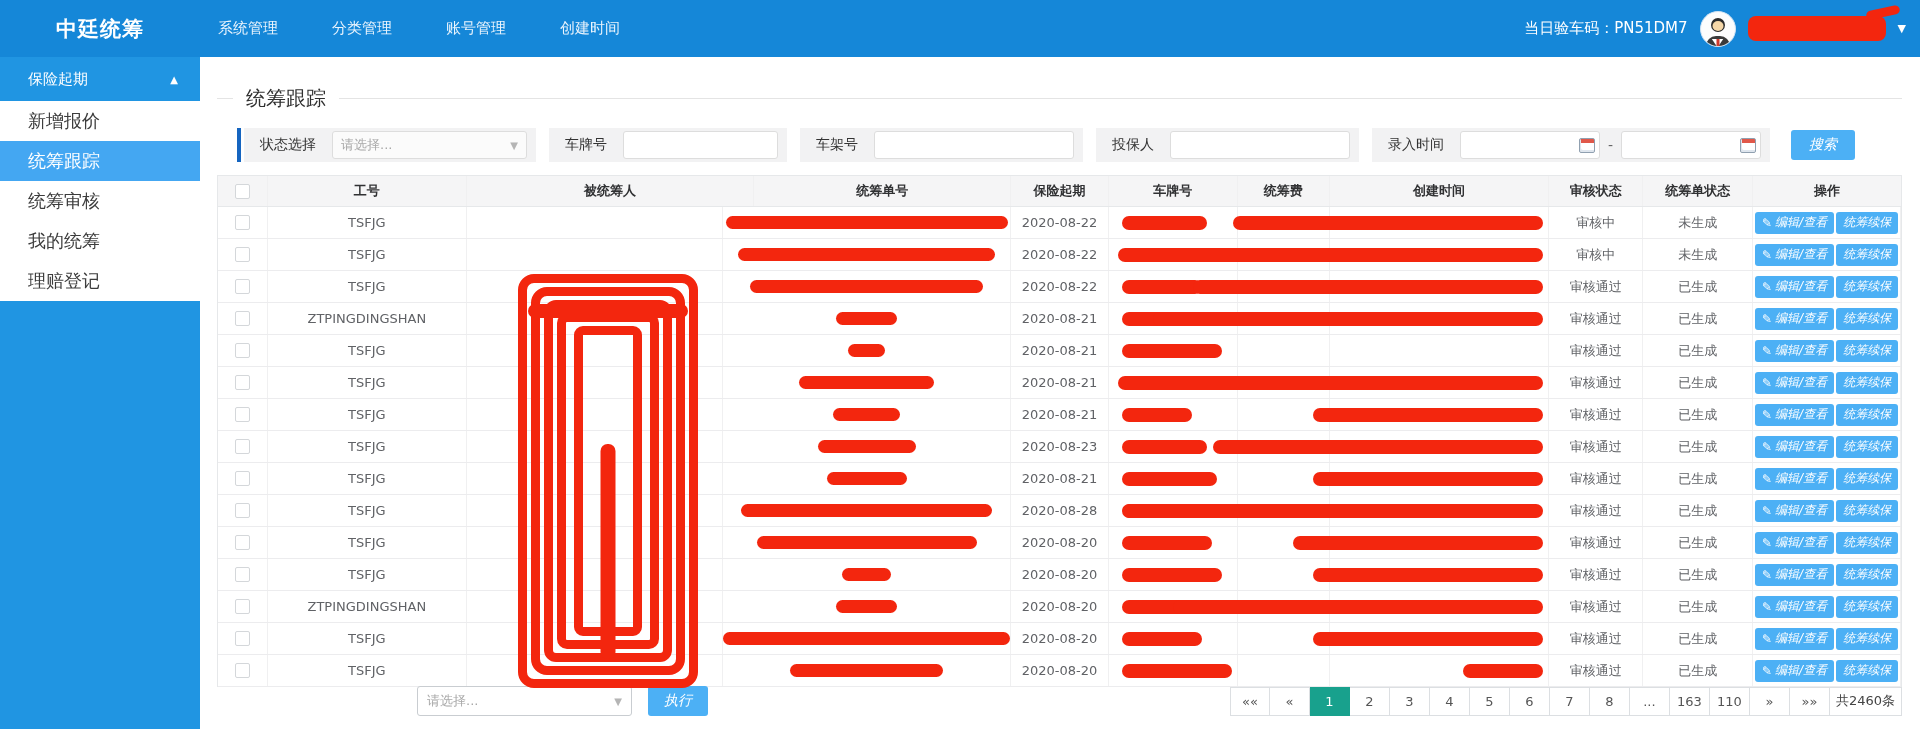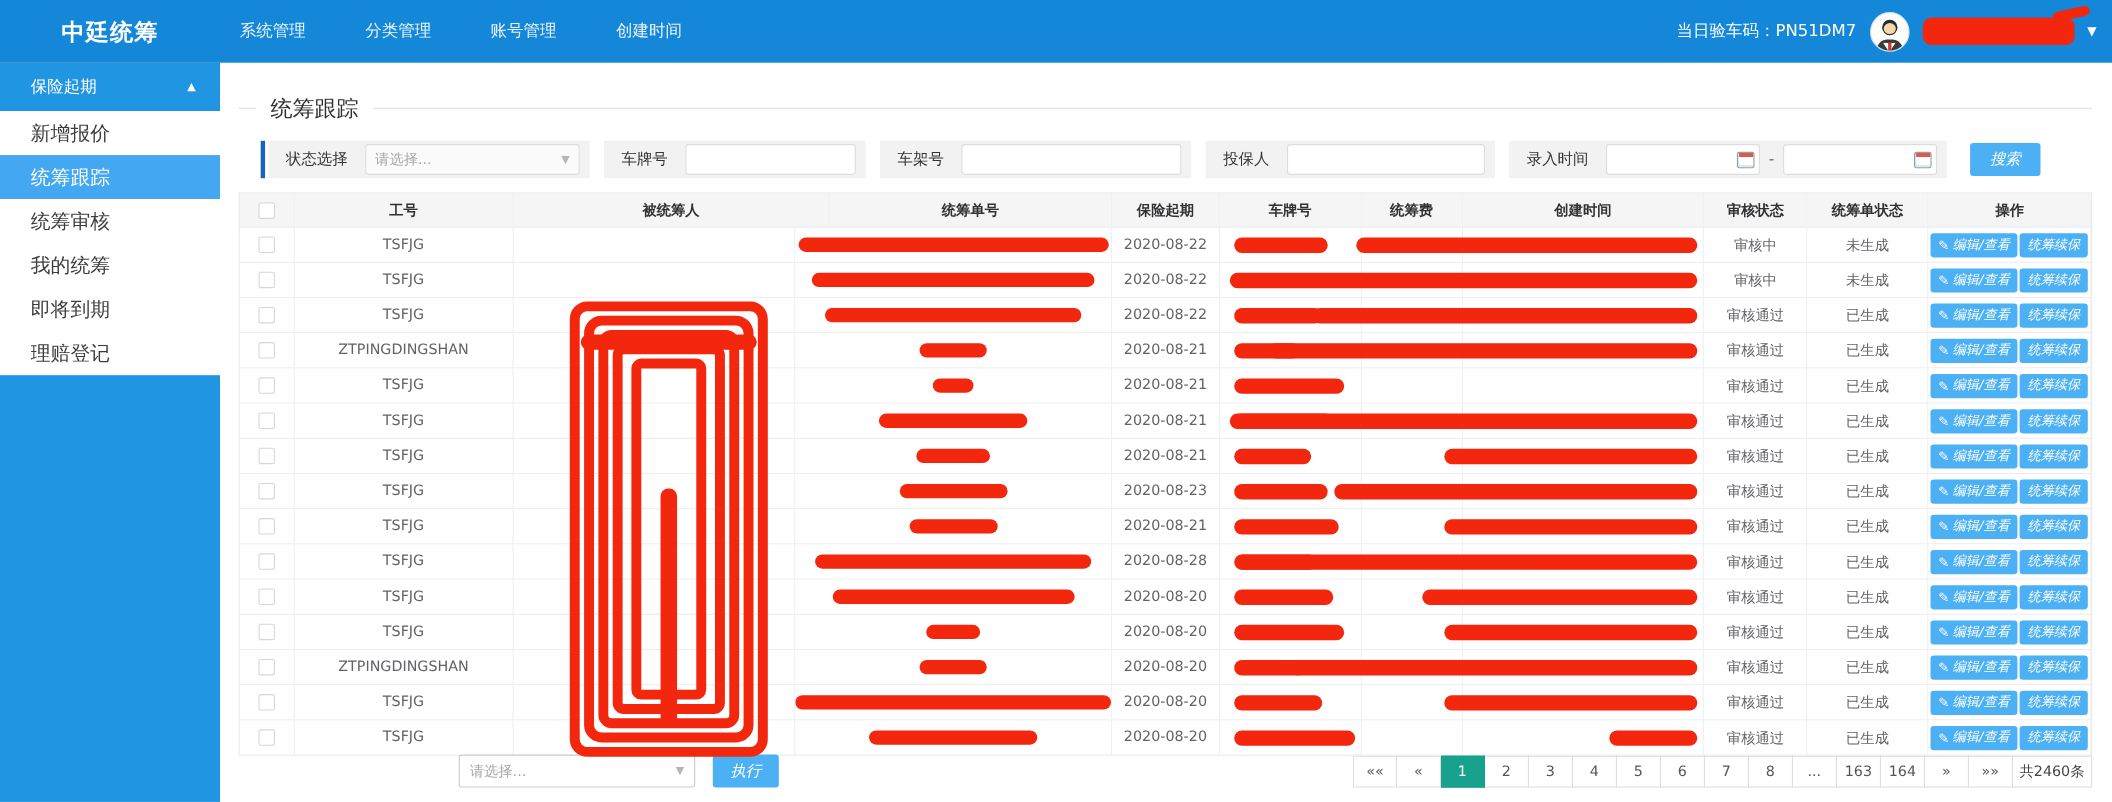--- a/index.html
+++ b/index.html
@@ -121,21 +121,20 @@
 <div class="sidebar">
   <div class="side-section">
     <span>保险起期</span>
     <span class="up">▲</span>
   </div>
   <div class="side-menu">
       <div class="side-item">新增报价</div>
       <div class="side-item active">统筹跟踪</div>
       <div class="side-item">统筹审核</div>
       <div class="side-item">我的统筹</div>
-      <div class="side-item">即将到期</div>
       <div class="side-item">理赔登记</div>
     </div>
 </div>
 
 <div class="content">
 
   <div class="title-wrap">
     <div class="t-line short"></div>
     <div class="page-title">统筹跟踪</div>
     <div class="t-line long"></div>
@@ -597,19 +596,19 @@
         <div class="pg active">1</div>
         <div class="pg">2</div>
         <div class="pg">3</div>
         <div class="pg">4</div>
         <div class="pg">5</div>
         <div class="pg">6</div>
         <div class="pg">7</div>
         <div class="pg">8</div>
         <div class="pg">...</div>
         <div class="pg">163</div>
-        <div class="pg">164</div>
+        <div class="pg">110</div>
         <div class="pg">»</div>
         <div class="pg">»»</div>
         <div class="pg total">共2460条</div>
       </div>
   </div>
 </div>
 
 </body></html>

